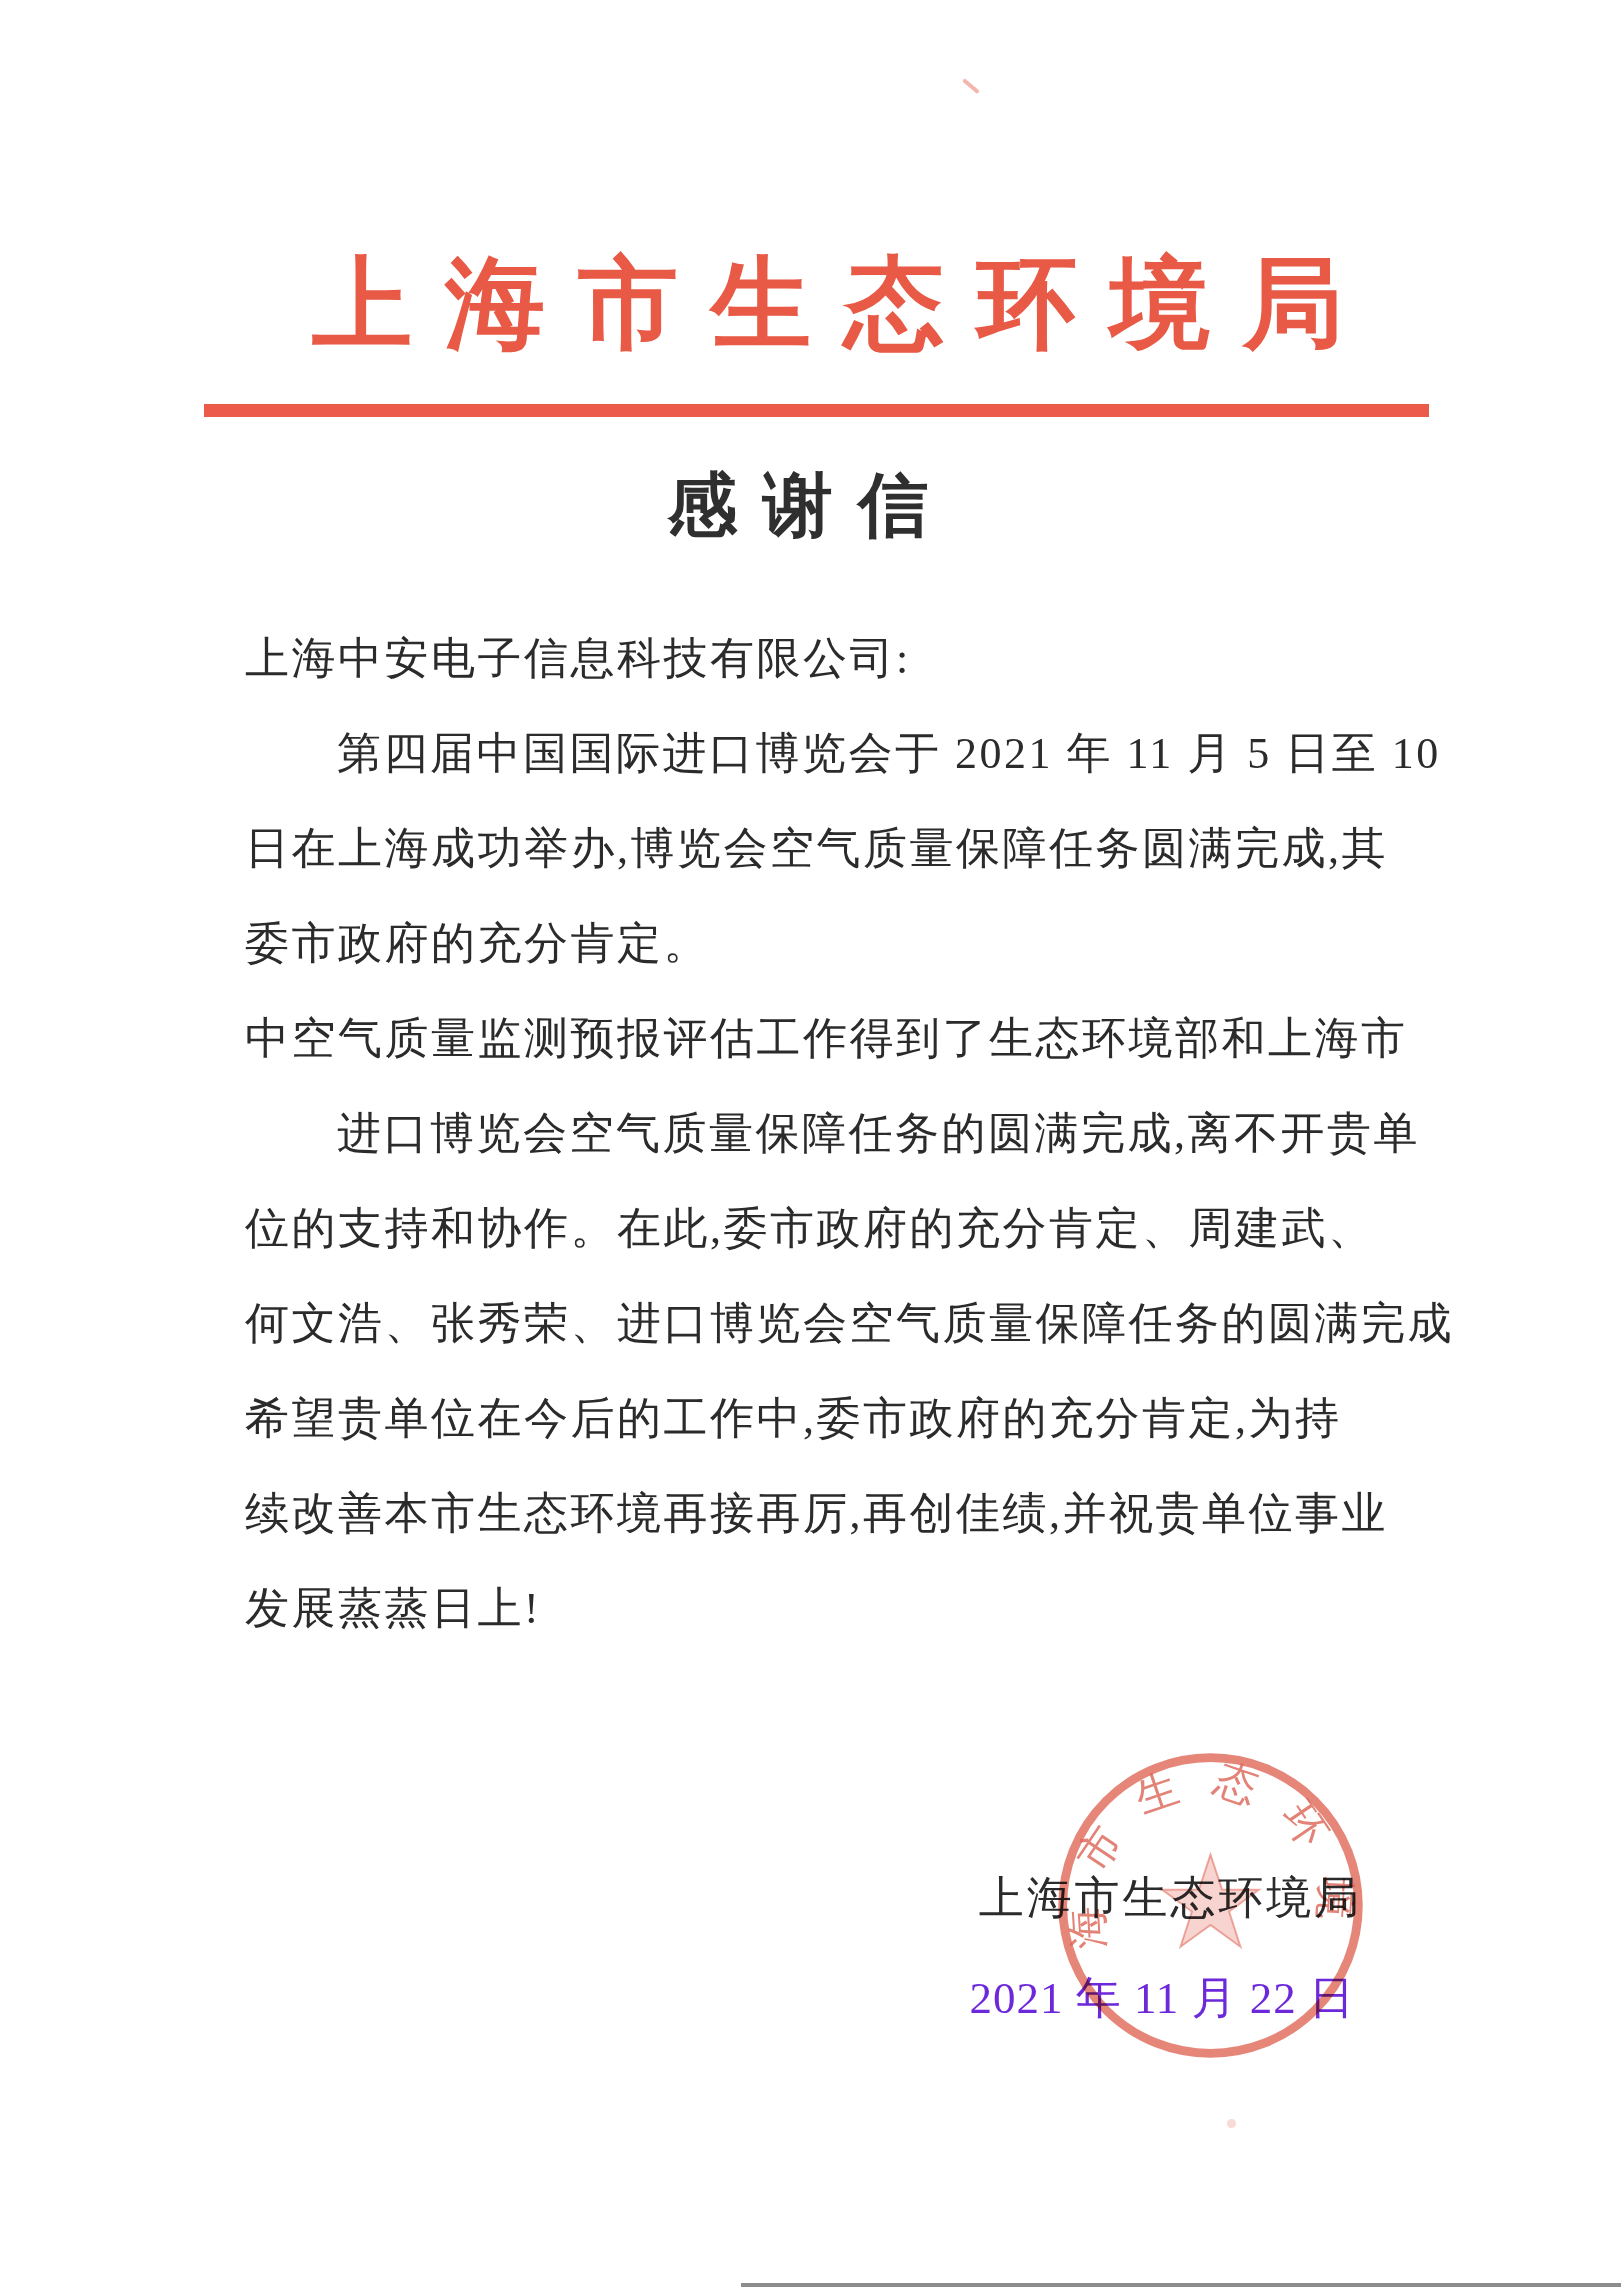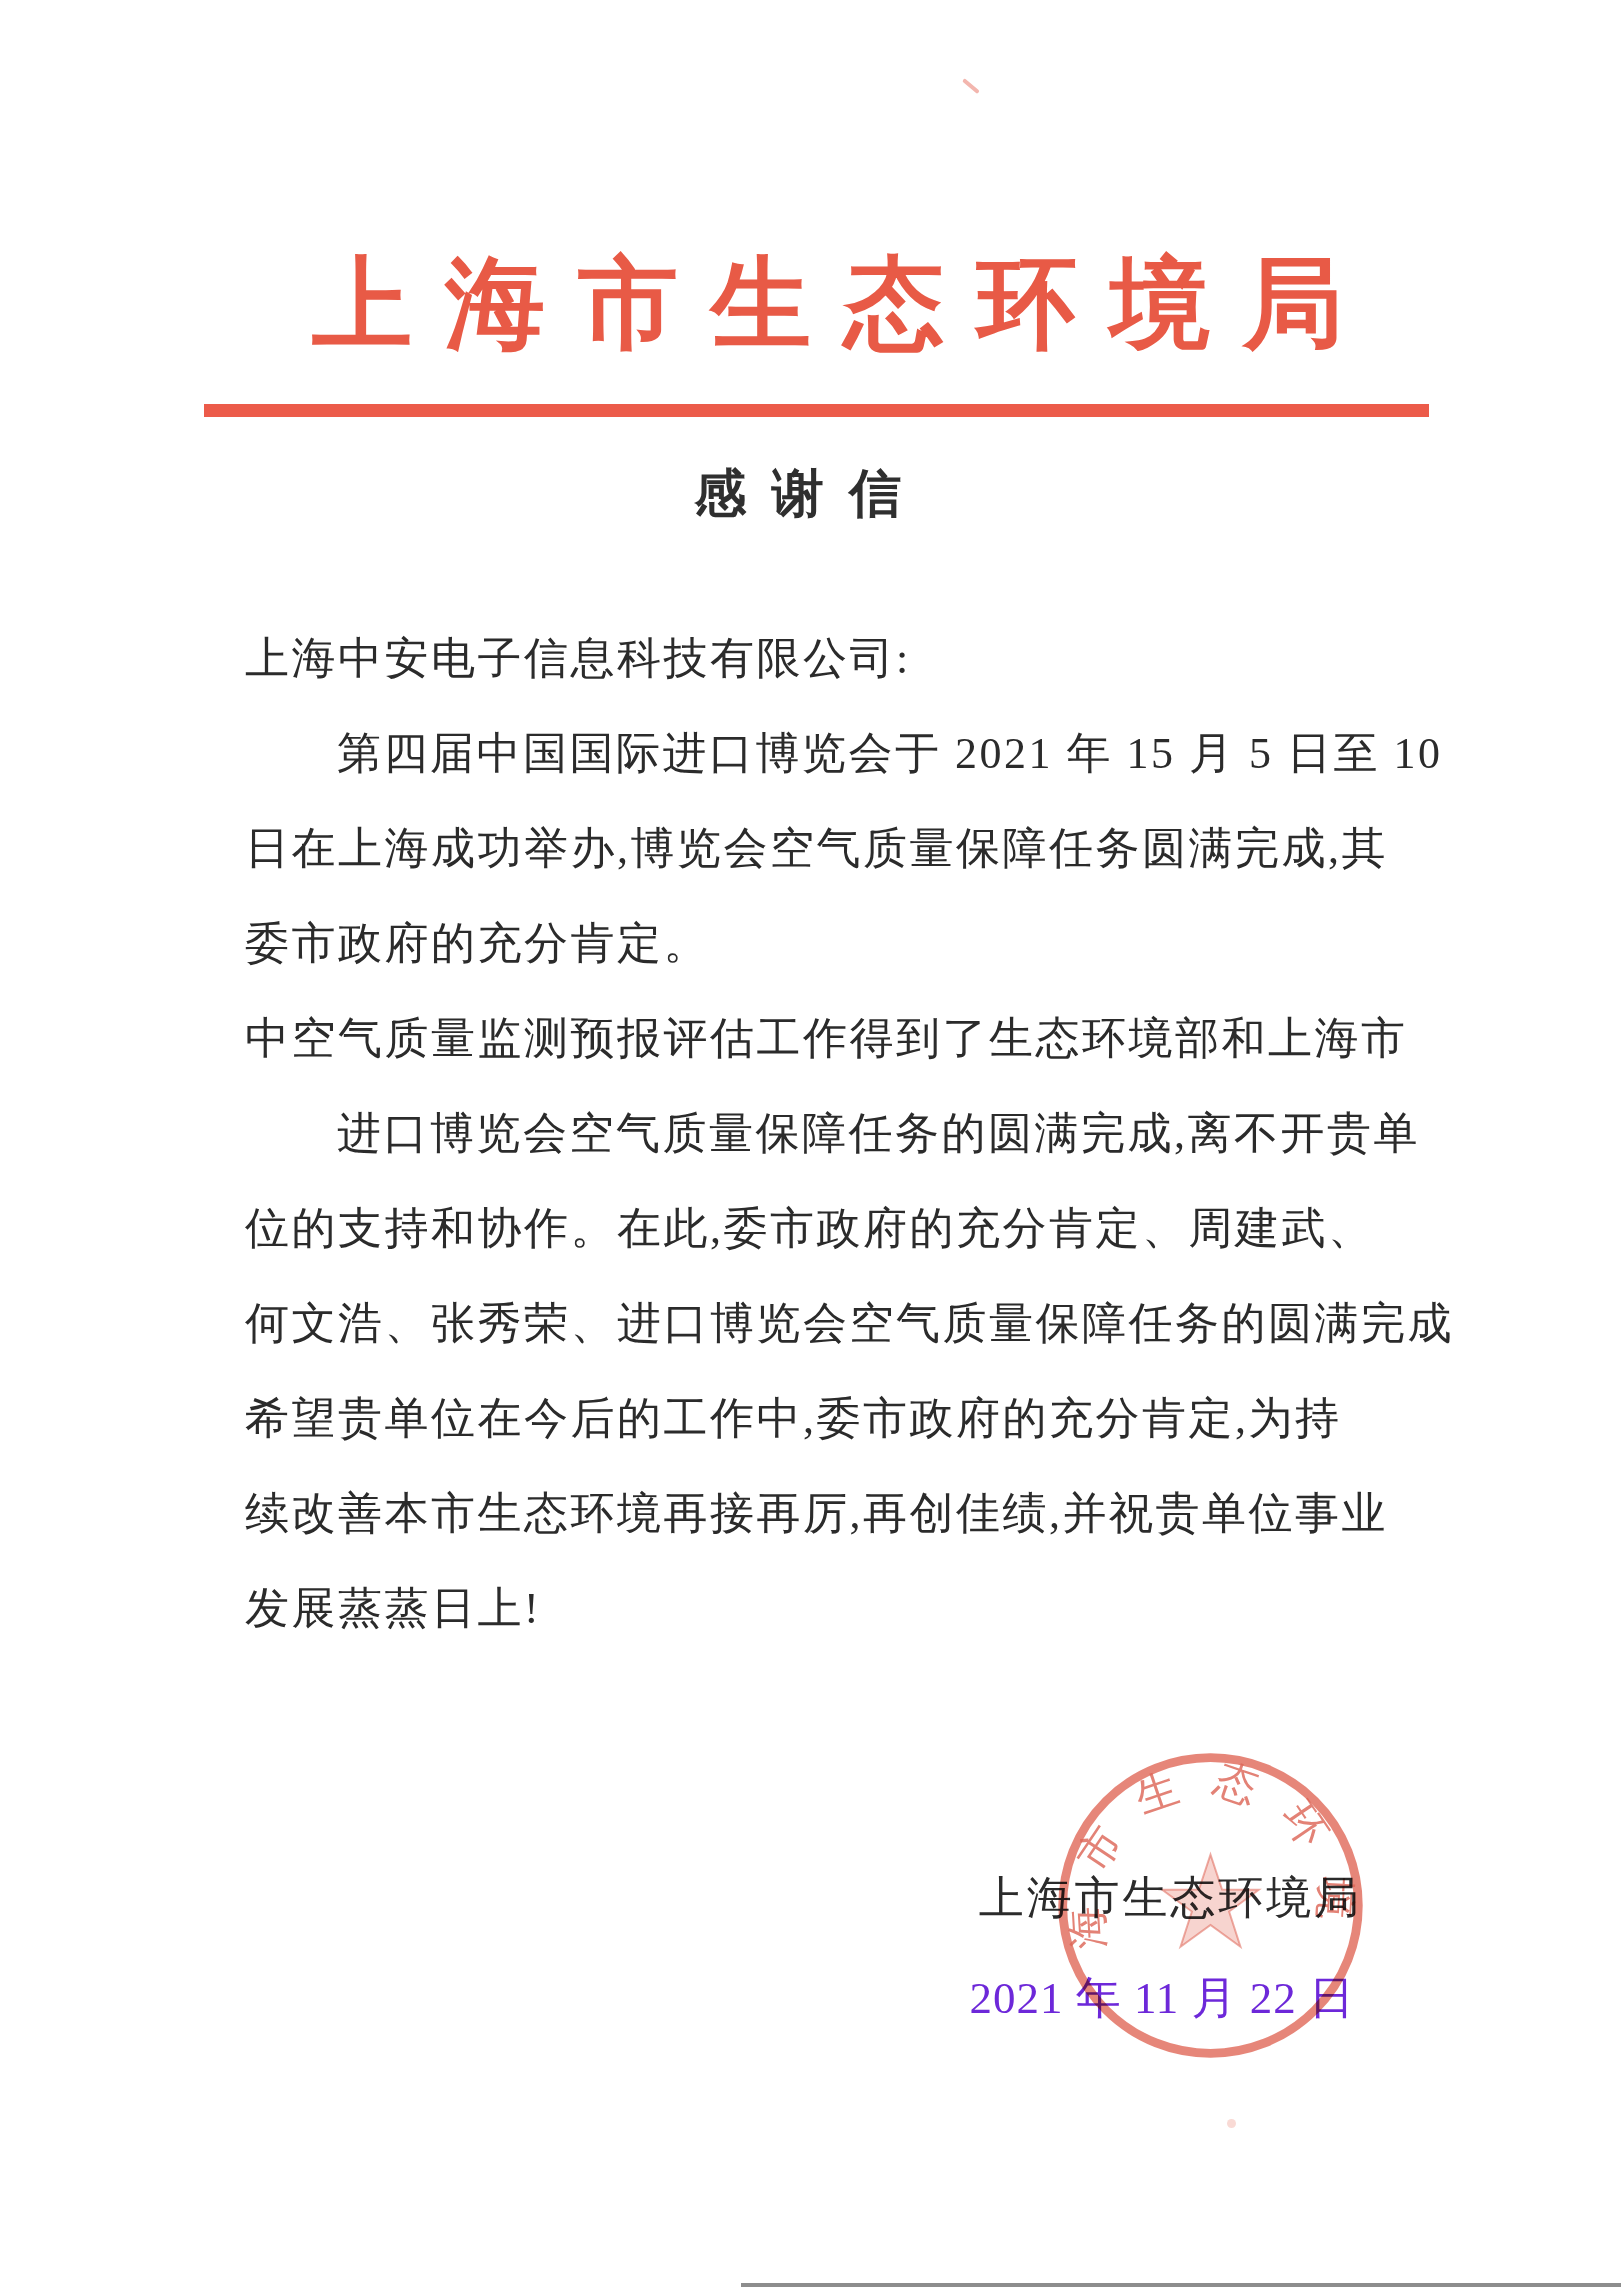--- a/index.html
+++ b/index.html
@@ -19,21 +19,21 @@
     color: #e85a46; letter-spacing: 33px; white-space: nowrap;
   }
   .red-rule {
     position: absolute; left: 204px; top: 404px;
     width: 1225px; height: 12.7px; background: #ec5b4a;
   }
 
   
   .doc-title {
     position: absolute; left: 0; top: 459px; width: 100%;
-    text-align: center; font-size: 52px; font-weight: 600;
+    text-align: center; font-size: 70px; font-weight: 600;
     color: #2f2f2f; letter-spacing: 25.5px;
   }
 
   
   .body-text {
     position: absolute; left: 245px; top: 611px; width: 1191px;
     font-size: 44px; color: #2b2b2b; letter-spacing: 2.5px;
   }
   .body-text .line { height: 95px; line-height: 95px; white-space: nowrap; }
   .body-text .line.indent { text-indent: 92px; }
@@ -77,21 +77,21 @@
 <div class="page">
 
   <div class="letterhead-title">上海市生态环境局</div>
 
   <div class="red-rule"></div>
 
   <div class="doc-title">感谢信</div>
 
   <div class="body-text">
     <div class="line">上海中安电子信息科技有限公司:</div>
-    <div class="line indent">第四届中国国际进口博览会于 2021 年 15 月 5 日至 10</div>
+    <div class="line indent">第四届中国国际进口博览会于 2021 年 11 月 5 日至 10</div>
     <div class="line">日在上海成功举办,博览会空气质量保障任务圆满完成,其</div>
     <div class="line">委市政府的充分肯定。</div>
     <div class="line">中空气质量监测预报评估工作得到了生态环境部和上海市</div>
     <div class="line indent">进口博览会空气质量保障任务的圆满完成,离不开贵单</div>
     <div class="line">位的支持和协作。在此,委市政府的充分肯定、周建武、</div>
     <div class="line">何文浩、张秀荣、进口博览会空气质量保障任务的圆满完成</div>
     <div class="line">希望贵单位在今后的工作中,委市政府的充分肯定,为持</div>
     <div class="line">续改善本市生态环境再接再厉,再创佳绩,并祝贵单位事业</div>
     <div class="line">发展蒸蒸日上!</div>
   </div>

